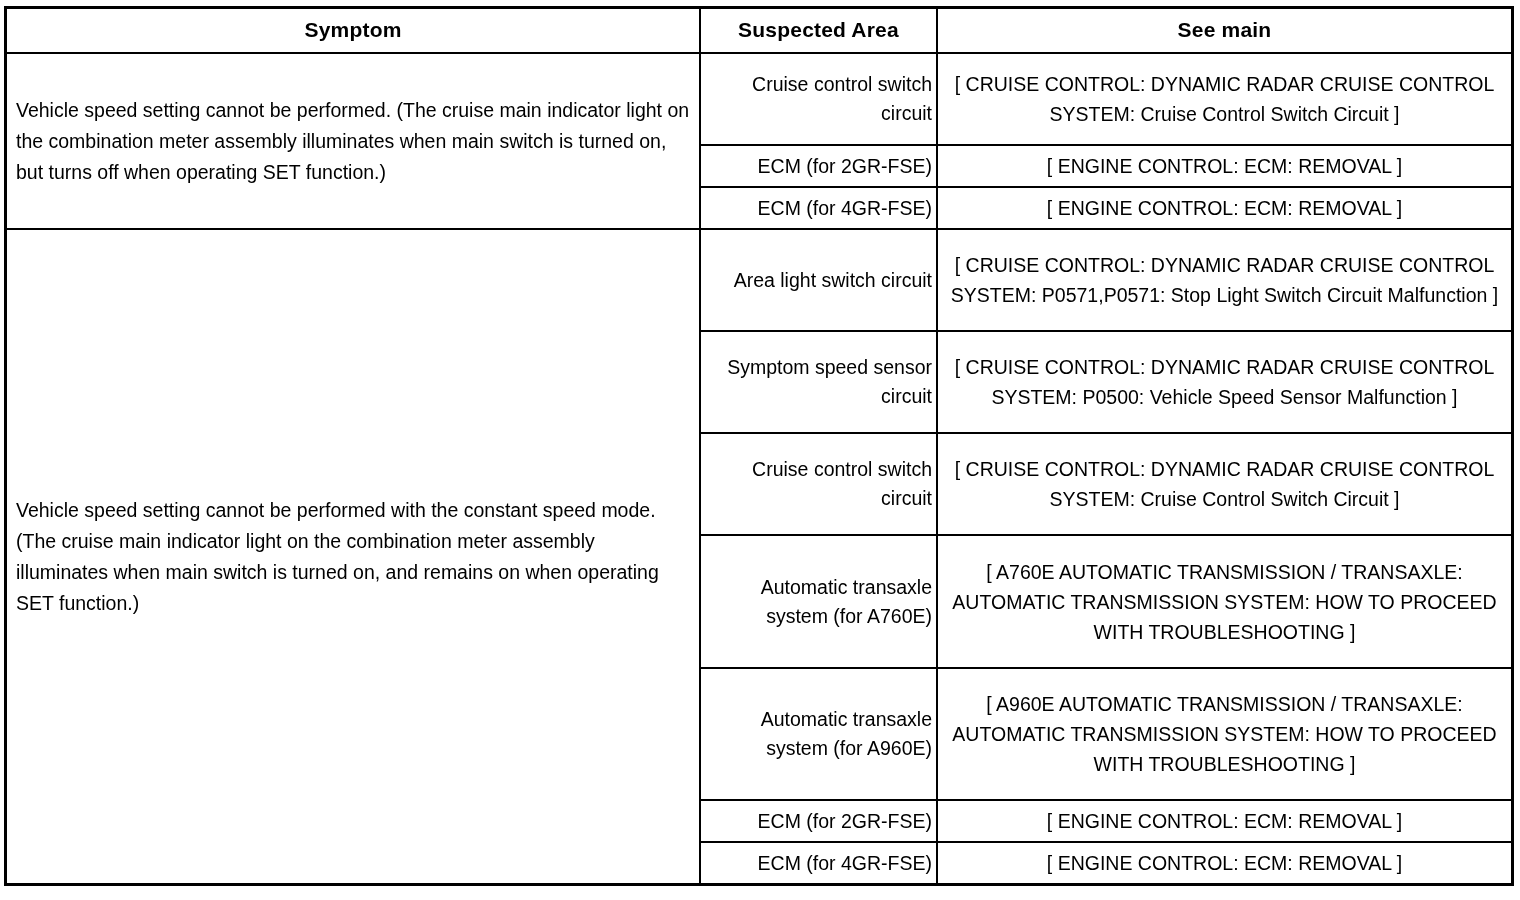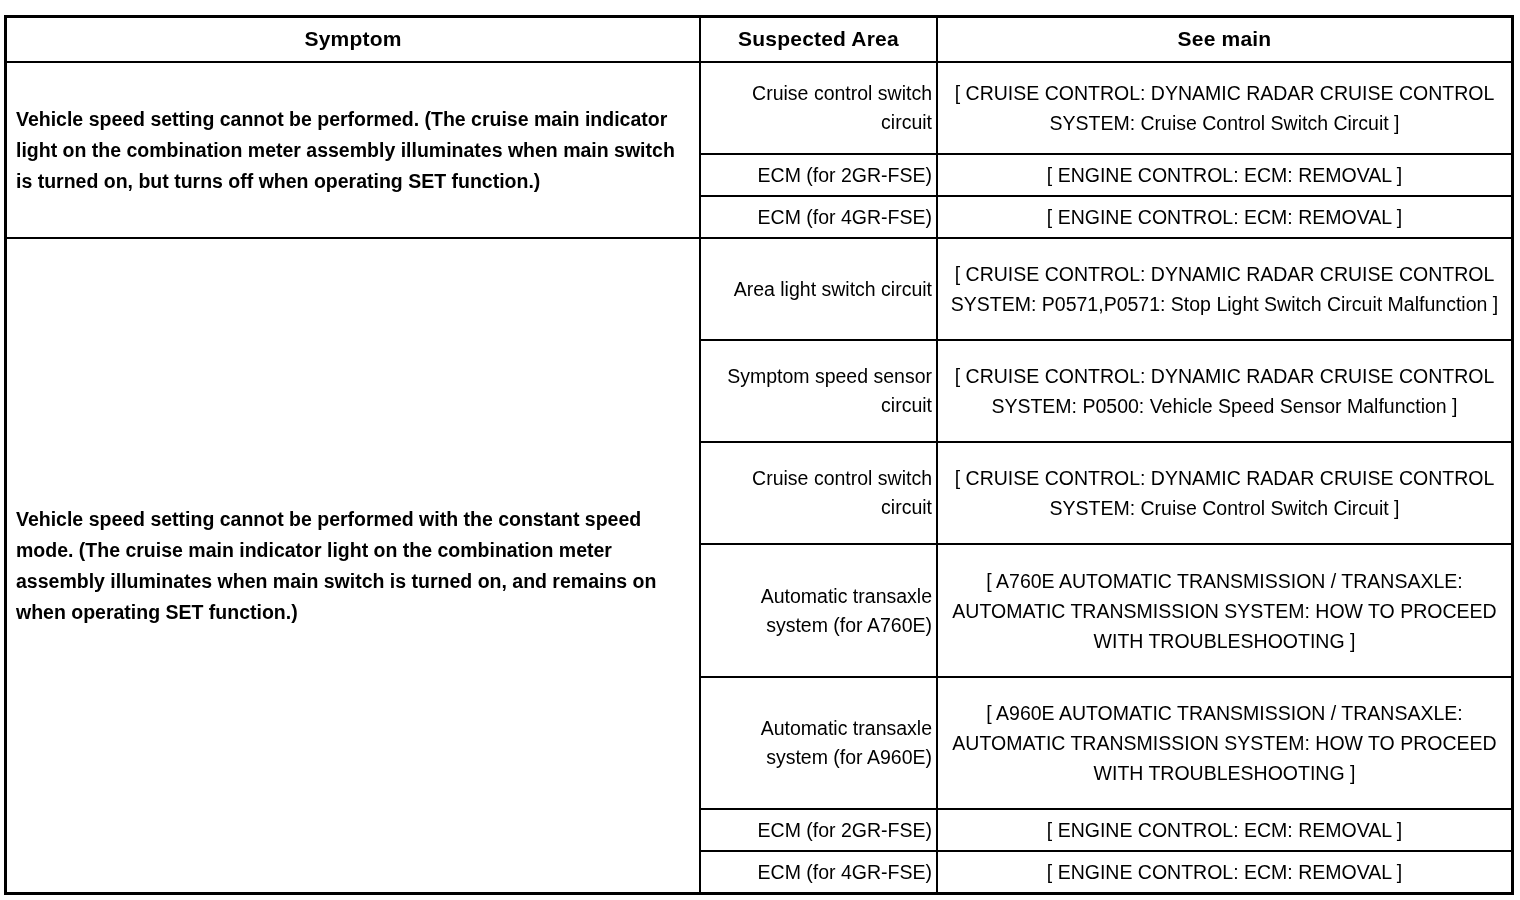--- a/index.html
+++ b/index.html
@@ -18,21 +18,21 @@
   .page {
     position: relative;
     width: 1520px;
     height: 900px;
     background: #ffffff;
   }
 
   table.dtc-table {
     position: absolute;
     left: 5px;
-    top: 16px;
+    top: 7px;
     width: 1506px;
     border-collapse: collapse;
     table-layout: fixed;
     background: #ffffff;
   }
 
   table.dtc-table,
   table.dtc-table td,
   table.dtc-table th {
     border: 2px solid #000000;
@@ -56,21 +56,21 @@
     vertical-align: middle;
     font-stretch: condensed;
   }
 
   td.symptom-cell {
     vertical-align: middle;
     text-align: left;
     font-size: 19.5px;
     line-height: 31px;
     padding: 6px 8px 6px 9px;
-    font-weight: bold;
+    font-weight: normal;
   }
 
   td.area-cell {
     vertical-align: middle;
     text-align: right;
     font-size: 19.5px;
     line-height: 29px;
     padding: 5px 4px 5px 8px;
     font-weight: normal;
   }

